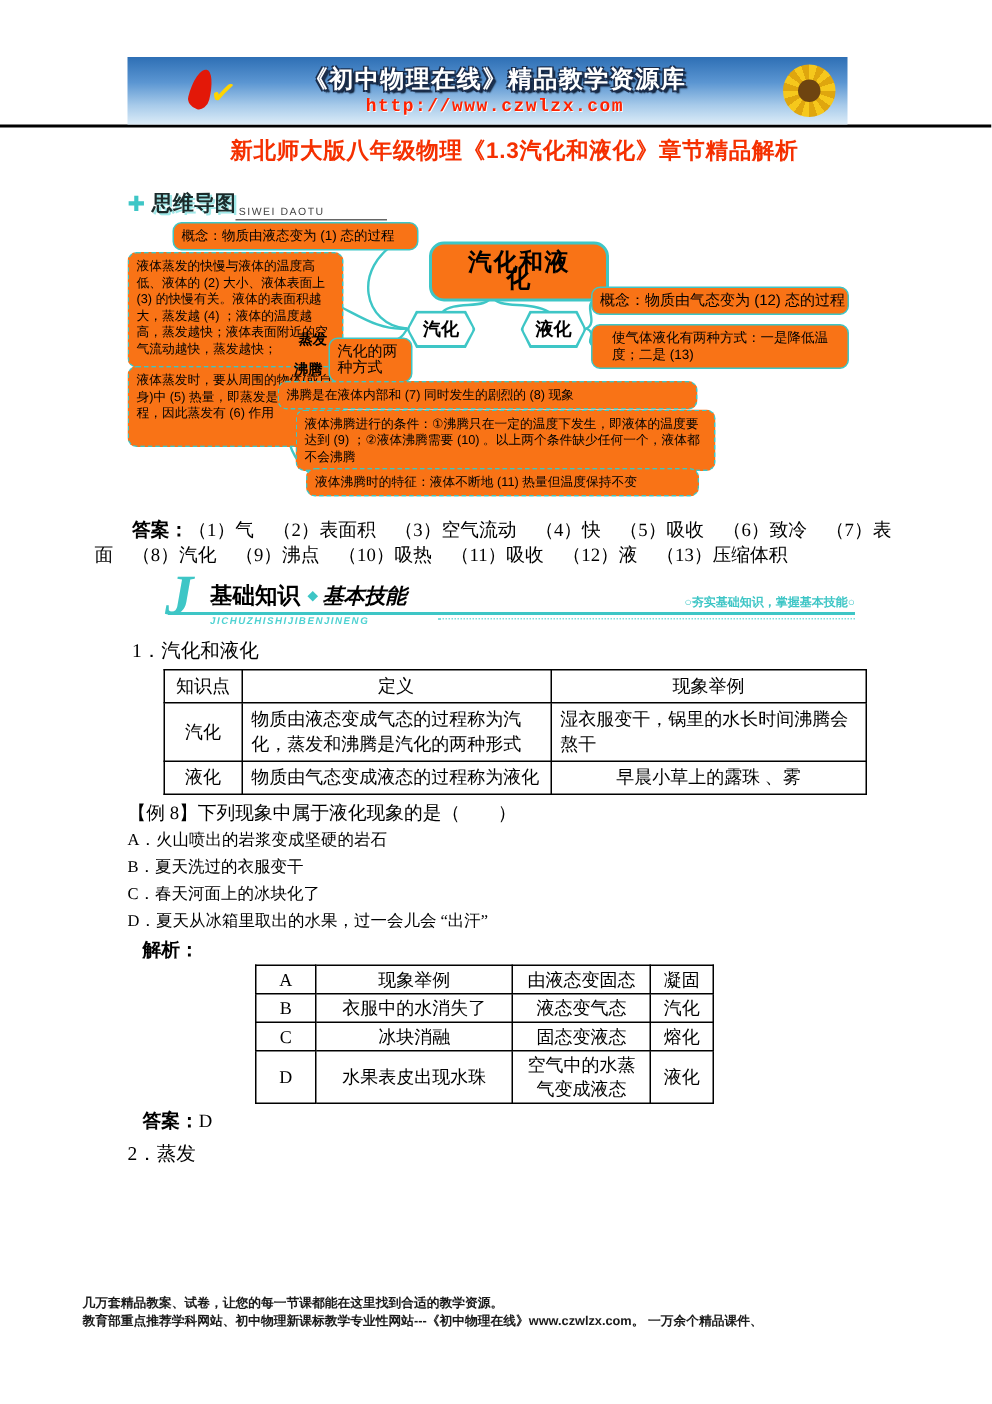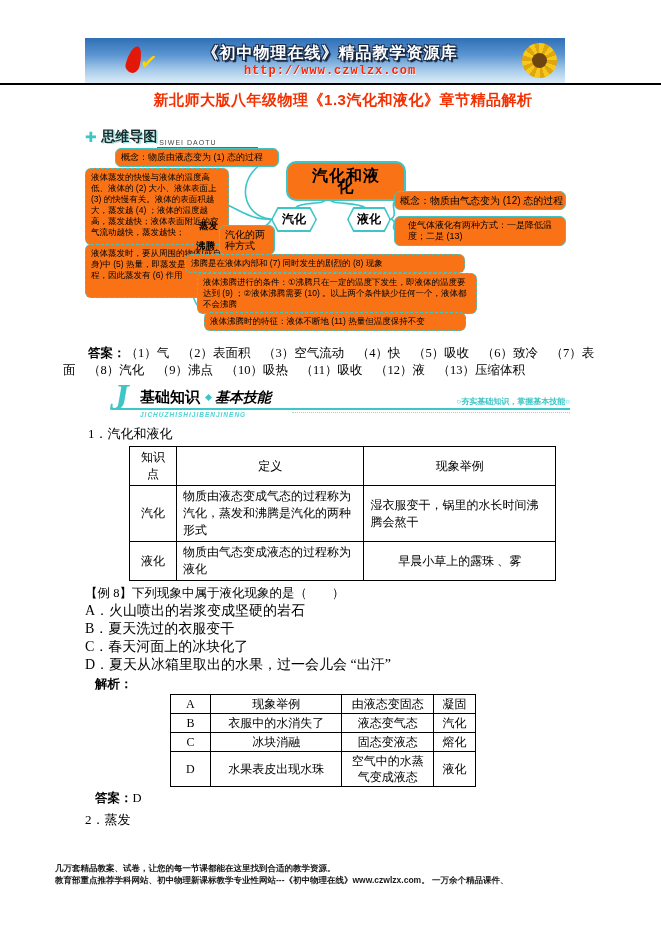--- a/index.html
+++ b/index.html
@@ -79,27 +79,27 @@
   .sec-t1{font-weight:bold;font-size:15px;}
   .sec-diamond{display:inline-block;width:5px;height:5px;background:#3ec6c6;transform:rotate(45deg);margin:0 4px 2px 6px;}
   .sec-t2{font-weight:bold;font-style:italic;font-size:14px;}
   .sec-slogan{position:absolute;right:0;top:9px;font-size:8px;color:#3ec6c6;font-weight:bold;}
   .sec-rule{position:absolute;left:0;right:0;top:21px;border-top:2px solid #3ec6c6;}
   .sec-rule::after{content:"";position:absolute;left:180px;right:0;top:2px;border-top:1px dotted #7adede;}
   .sec-pinyin{position:absolute;left:28px;top:24px;font-size:6.5px;font-style:italic;font-weight:bold;color:#4fd2d2;letter-spacing:1px;}
   
   .heading1{margin:4px 0 3px 3px;font-size:13px;}
   table{border-collapse:collapse;font-size:12px;}
-  .t1{margin-left:44px;width:427px;border-radius:28px;}
+  .t1{margin-left:24px;width:469px;border-radius:28px;}
   .t1 th,.t1 td{border:1px solid #000;padding:2px 6px;line-height:17px;font-weight:normal;vertical-align:middle;}
   .t1 th{text-align:center;}
   .t1 .c{text-align:center;}
   .t1 col.k{width:47px;} .t1 col.d{width:188px;} .t1 col.e{width:192px;}
   .question{margin-top:4px;font-size:12.5px;}
-  .option{font-size:14px;line-height:18px;}
+  .option{font-size:11px;line-height:18px;}
   .analysis-label{margin:2px 0 1px 10px;font-size:12.5px;font-weight:bold;font-family:"Liberation Sans",sans-serif;}
   .t2{margin-left:85px;width:306px;}
   .t2 td{border:1px solid #000;padding:1px 4px;line-height:16px;text-align:center;vertical-align:middle;}
   .t2 col.a{width:40px;} .t2 col.b{width:132px;} .t2 col.cc{width:92px;} .t2 col.dd{width:42px;}
   .answer-line{margin:3px 0 0 10px;font-size:12.5px;}
   .answer-line b{font-family:"Liberation Sans",sans-serif;}
   .heading2{margin:4px 0 0 0;font-size:13px;}
   
   .footer{position:absolute;left:55px;top:862px;width:580px;font-size:8.5px;line-height:12px;
     font-family:"Liberation Sans","DejaVu Sans",sans-serif;font-weight:bold;color:#1a1a1a;}

